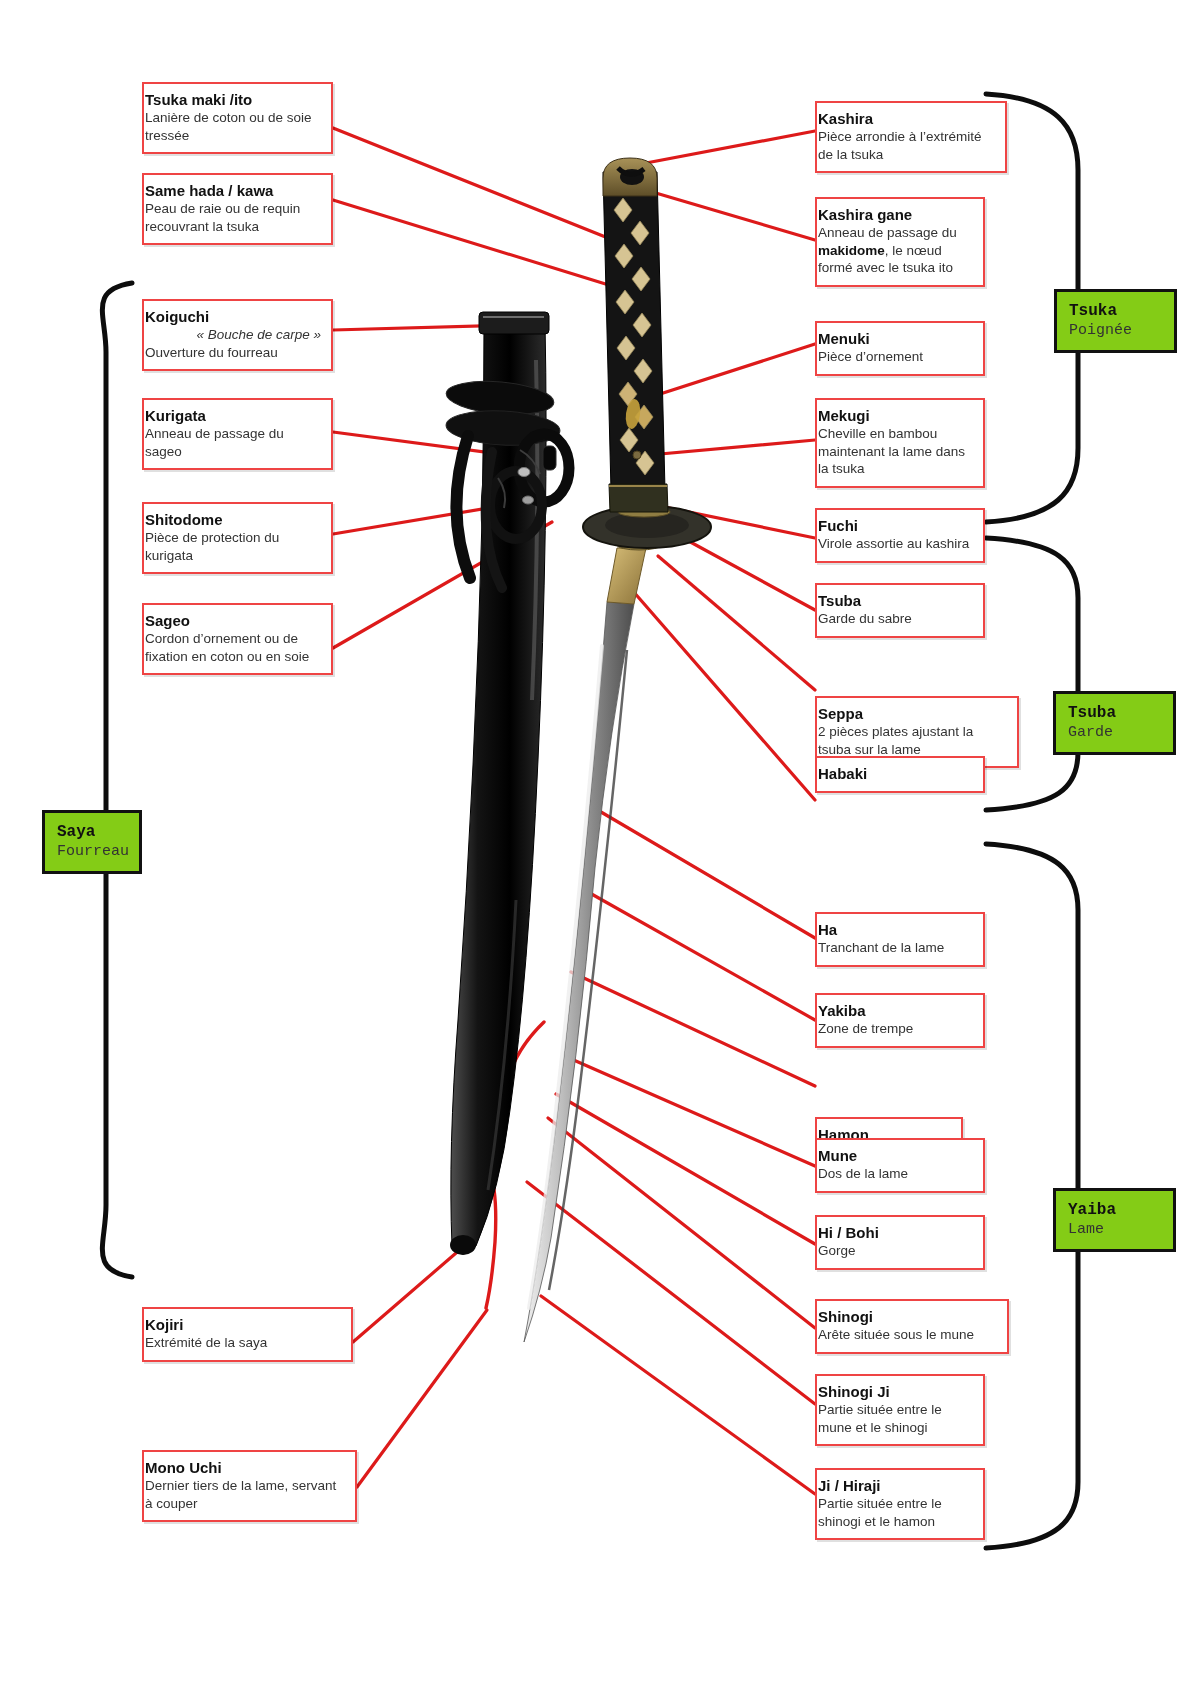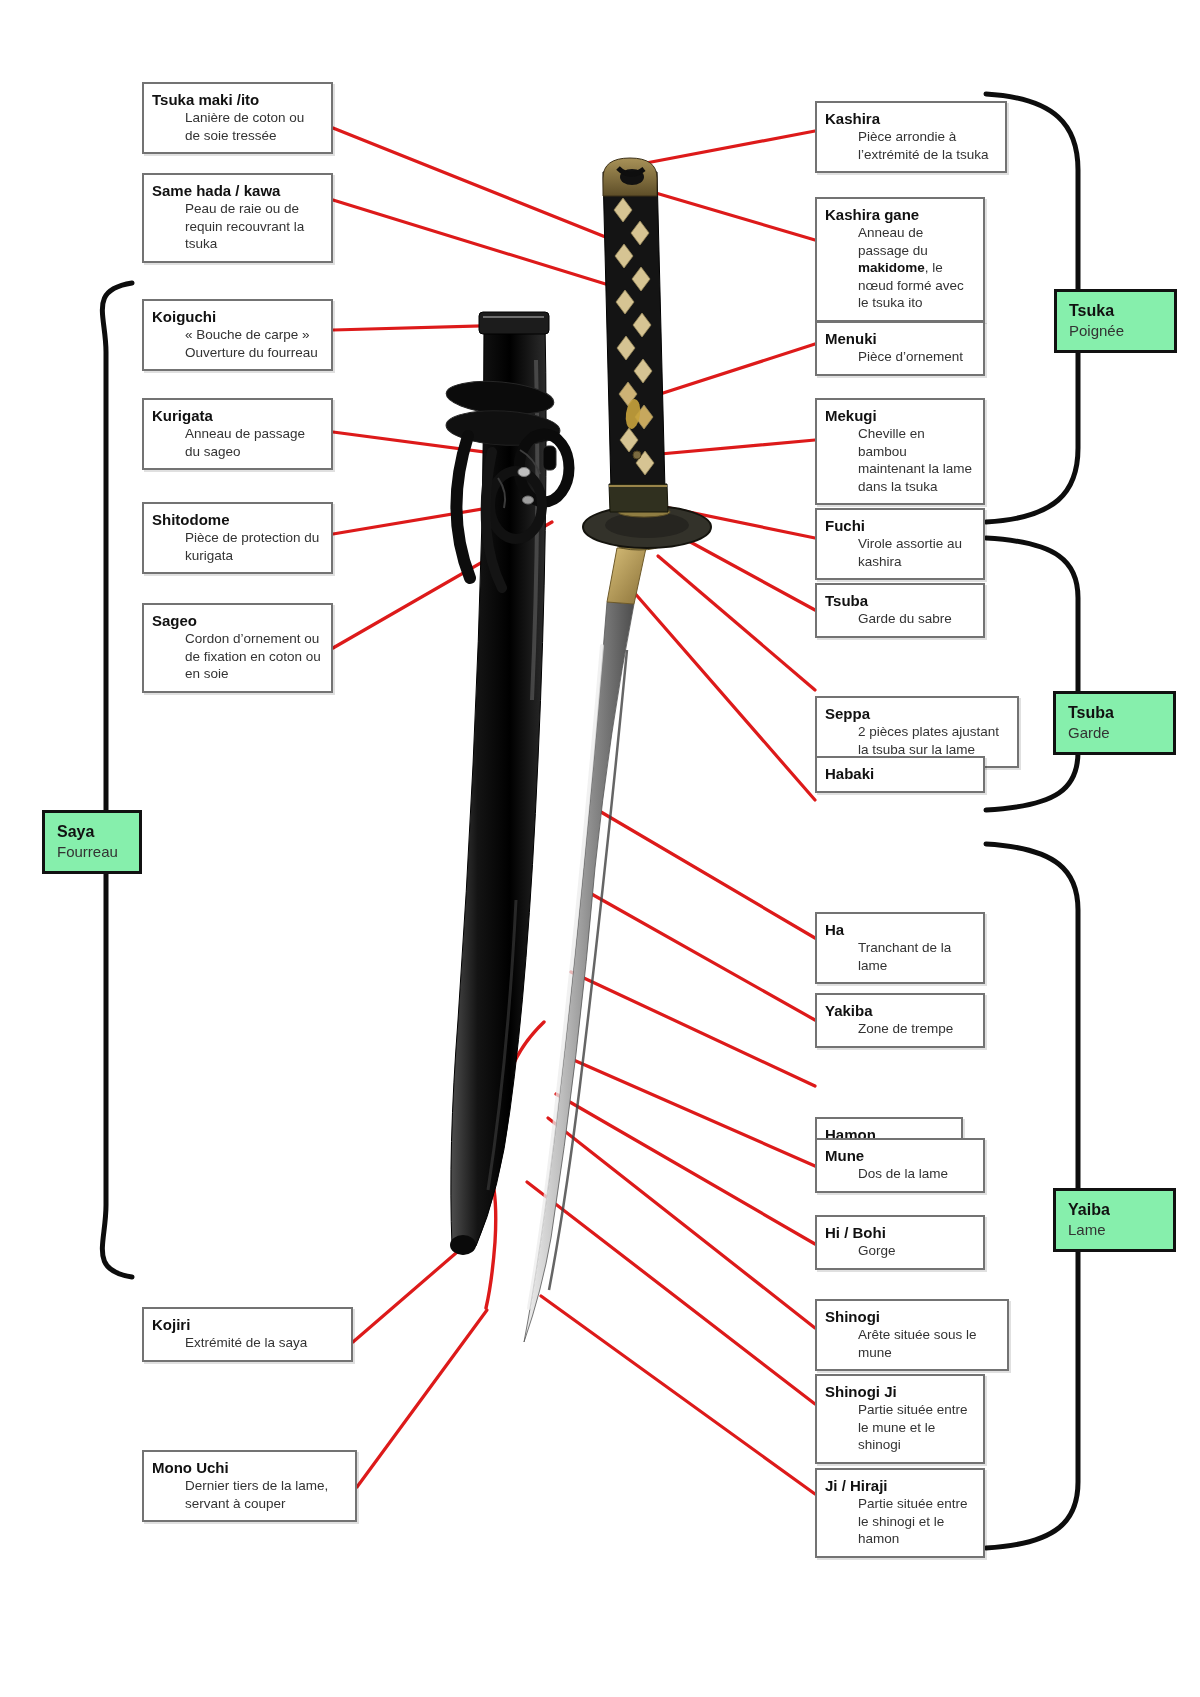--- a/index.html
+++ b/index.html
@@ -2,31 +2,31 @@
 <html><head>
 <meta charset="utf-8">
 <style>
   html,body{margin:0;padding:0;}
   body{
     width:1200px;height:1697px;position:relative;background:#ffffff;
     font-family:"Liberation Sans", sans-serif;color:#222;overflow:hidden;
   }
   svg.art{position:absolute;left:0;top:0;width:1200px;height:1697px;}
   .lbl{
-    position:absolute;background:#ffffff;border:2px solid #737373;
-    padding:7px 10px 8px 8px;box-sizing:border-box;
+    position:absolute;background:#ffffff;border:2px solid #ef4444;
+    padding:7px 10px 8px 1px;box-sizing:border-box;
     box-shadow:2px 2px 0 rgba(0,0,0,0.12);
   }
   .lbl .t{display:block;font-weight:700;font-size:15px;line-height:1.22;color:#111;}
-  .lbl .d{display:block;font-size:13.5px;line-height:1.3;color:#333;margin-left:33px;}
-  .lbl .d.i{}
+  .lbl .d{display:block;font-size:13.5px;line-height:1.3;color:#333;}
+  .lbl .d.i{font-style:italic;text-align:right;}
   .lbl .b{font-weight:700;color:#111;}
   .grp{
-    position:absolute;background:#86efac;border:3px solid #111;
-    padding:9px 12px;box-sizing:border-box;
+    position:absolute;background:#84cc16;border:3px solid #111;
+    padding:9px 12px;box-sizing:border-box;font-family:Liberation Mono, monospace;
   }
   .grp .t{display:block;font-weight:700;font-size:16px;line-height:1.25;color:#111;}
   .grp .d{display:block;font-size:15px;line-height:1.3;color:#333;}
 </style>
 </head>
 <body>
 
 <svg class="art" viewBox="0 0 1200 1697">
   <defs>
     <linearGradient id="bladeGrad" x1="0" y1="0" x2="1" y2="0">

